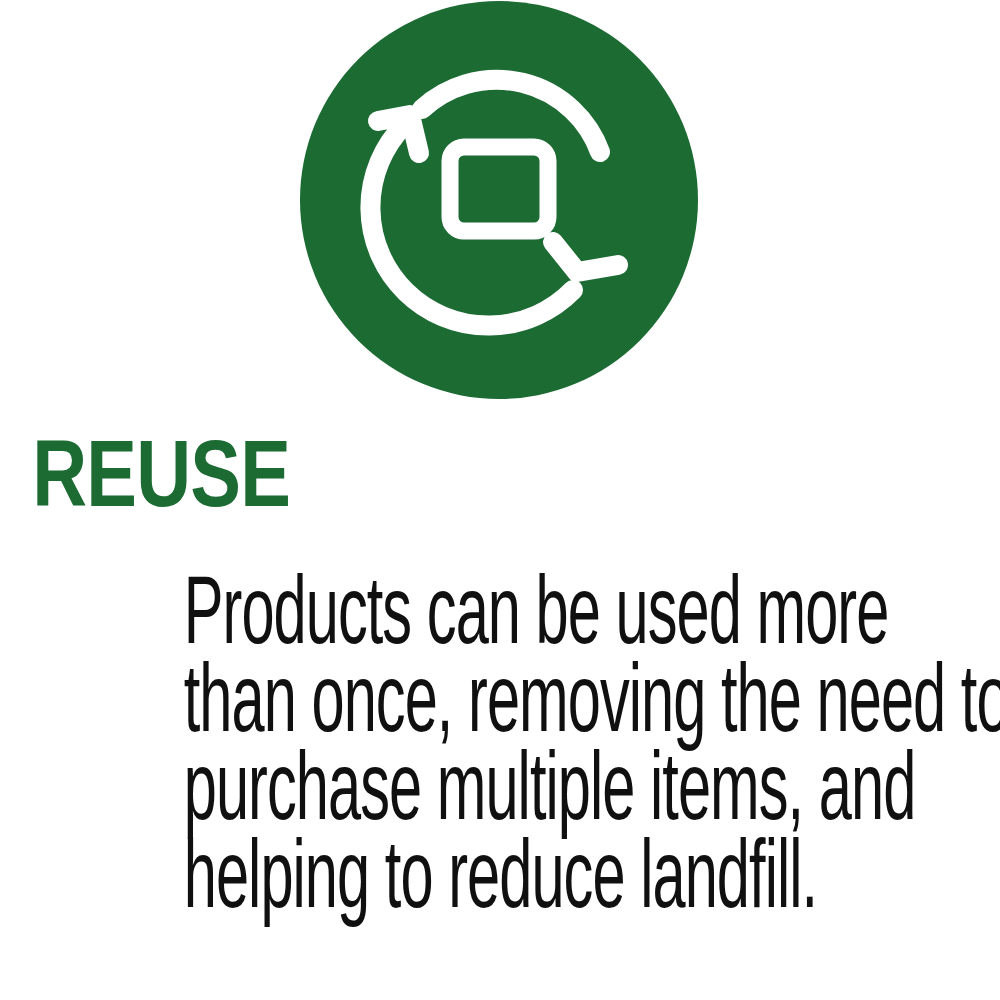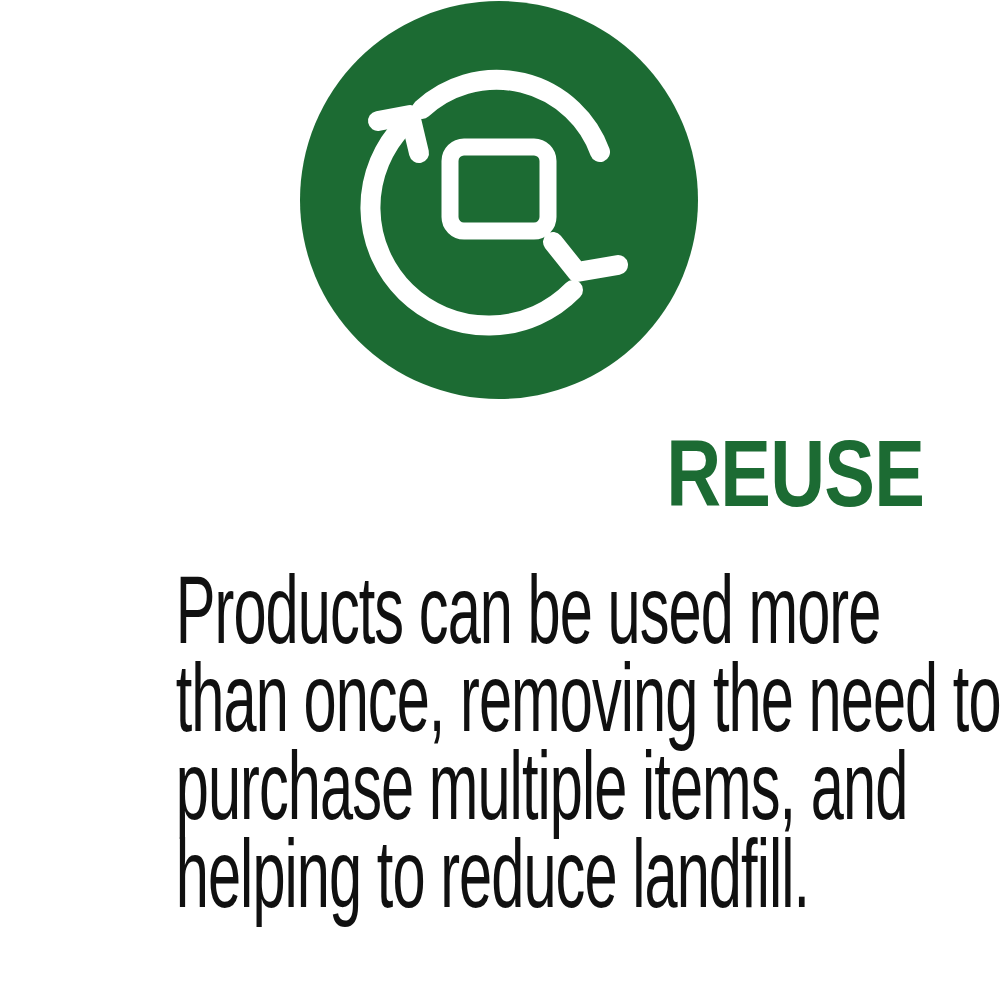--- a/index.html
+++ b/index.html
@@ -31,39 +31,39 @@
     width: 398px;
     height: 398px;
   }
 
   
   #heading {
     position: absolute;
     left: 0;
     top: 426px;
     width: 956px;
-    text-align: right;
+    text-align: left;
     line-height: 1;
   }
   #heading .heading-text {
     display: inline-block;
     font-family: "Liberation Sans Narrow", "Liberation Sans", "DejaVu Sans Condensed", sans-serif;
     font-weight: 700;
     font-size: 95px;
     letter-spacing: -1px;
     color: #1c6b33;
     transform: scaleX(0.80);
     transform-origin: center top;
     white-space: nowrap;
   }
 
   
   #body-copy {
     position: absolute;
-    left: 4px;
+    left: 12px;
     top: 566px;
     width: 904px;
     text-align: center;
   }
   #body-copy .copy-line {
     display: block;
     font-family: "Liberation Sans Narrow", "Liberation Sans", "DejaVu Sans Condensed", sans-serif;
     font-weight: 400;
     font-size: 96px;
     line-height: 88px;

